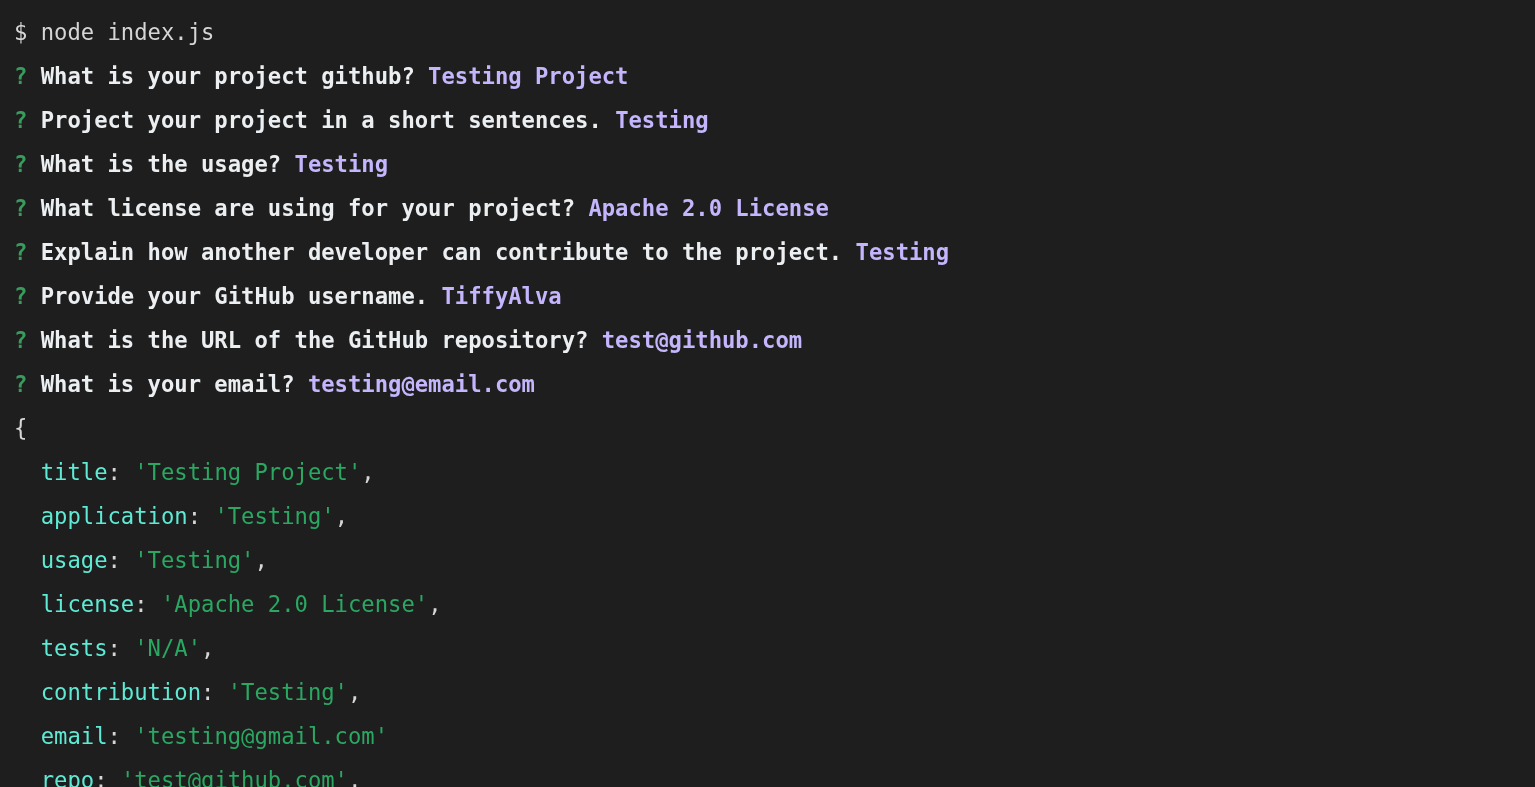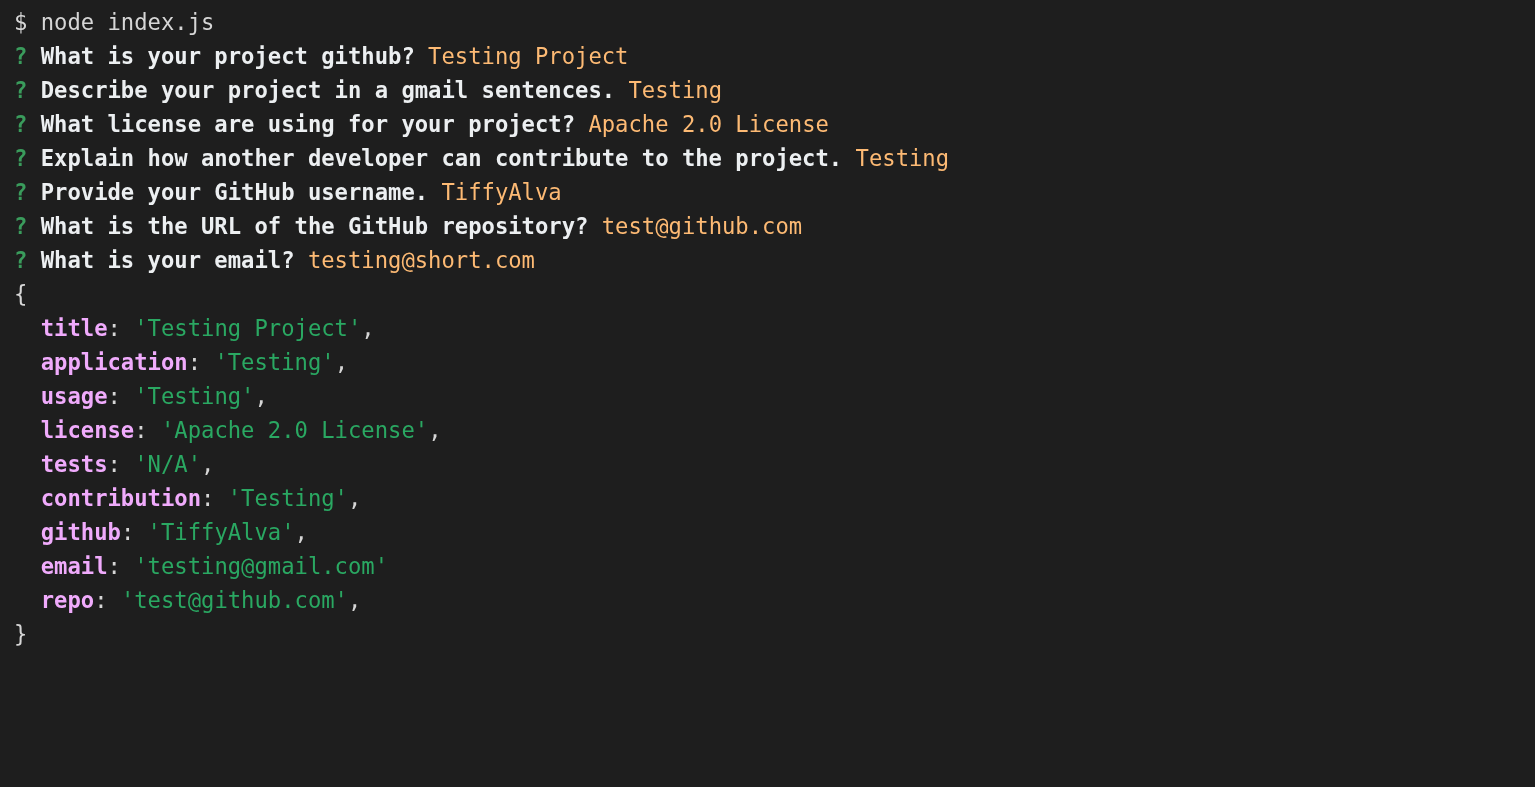--- a/index.html
+++ b/index.html
@@ -24,102 +24,103 @@
   .screen {
     padding: 5px 0 0 14px;
     box-sizing: border-box;
   }
   .line {
     font-size: 22.2px;
     line-height: 34px;
     letter-spacing: 0px;
     white-space: pre;
     height: 34px;
+    margin-top: 10px;
   }
   
   .sigil-dollar {
     color: #d6d6d6;
     font-weight: normal;
   }
   .cmd-text {
     color: #d6d6d6;
     font-weight: normal;
   }
   
   .sigil-q {
     color: #3a9c5c;
     font-weight: bold;
   }
   .q-text {
     color: #eceff1;
     font-weight: bold;
   }
   .a-text {
-    color: #fdba74;
-    font-weight: normal;
+    color: #c4b5fd;
+    font-weight: bold;
   }
   
   .obj-brace {
     color: #d6d6d6;
     font-weight: normal;
   }
   .obj-key {
-    color: #f0abfc;
-    font-weight: bold;
+    color: #5eead4;
+    font-weight: normal;
   }
   .obj-punct {
     color: #d6d6d6;
     font-weight: normal;
   }
   .obj-str {
     color: #2aa862;
     font-weight: normal;
   }
 </style>
 </head>
 <body>
 
 <div id="terminal">
   <div class="screen">
 
     <div class="line"><span class="sigil-dollar">$</span><span class="cmd-text"> node index.js</span></div>
 
     <div class="line"><span class="sigil-q">?</span><span class="q-text"> What is your project github? </span><span class="a-text">Testing Project</span></div>
 
-    <div class="line"><span class="sigil-q">?</span><span class="q-text"> Describe your project in a gmail sentences. </span><span class="a-text">Testing</span></div>
+    <div class="line"><span class="sigil-q">?</span><span class="q-text"> Project your project in a short sentences. </span><span class="a-text">Testing</span></div>
 
 
+    <div class="line"><span class="sigil-q">?</span><span class="q-text"> What is the usage? </span><span class="a-text">Testing</span></div>
 
     <div class="line"><span class="sigil-q">?</span><span class="q-text"> What license are using for your project? </span><span class="a-text">Apache 2.0 License</span></div>
 
 
     <div class="line"><span class="sigil-q">?</span><span class="q-text"> Explain how another developer can contribute to the project. </span><span class="a-text">Testing</span></div>
 
     <div class="line"><span class="sigil-q">?</span><span class="q-text"> Provide your GitHub username. </span><span class="a-text">TiffyAlva</span></div>
 
     <div class="line"><span class="sigil-q">?</span><span class="q-text"> What is the URL of the GitHub repository? </span><span class="a-text">test@github.com</span></div>
 
-    <div class="line"><span class="sigil-q">?</span><span class="q-text"> What is your email? </span><span class="a-text">testing@short.com</span></div>
+    <div class="line"><span class="sigil-q">?</span><span class="q-text"> What is your email? </span><span class="a-text">testing@email.com</span></div>
 
     <div class="line"><span class="obj-brace">{</span></div>
 
     <div class="line"><span class="obj-key">  </span><span class="obj-key">title</span><span class="obj-punct">: </span><span class="obj-str">'Testing Project'</span><span class="obj-punct">,</span></div>
 
     <div class="line"><span class="obj-key">  </span><span class="obj-key">application</span><span class="obj-punct">: </span><span class="obj-str">'Testing'</span><span class="obj-punct">,</span></div>
 
 
     <div class="line"><span class="obj-key">  </span><span class="obj-key">usage</span><span class="obj-punct">: </span><span class="obj-str">'Testing'</span><span class="obj-punct">,</span></div>
 
     <div class="line"><span class="obj-key">  </span><span class="obj-key">license</span><span class="obj-punct">: </span><span class="obj-str">'Apache 2.0 License'</span><span class="obj-punct">,</span></div>
 
     <div class="line"><span class="obj-key">  </span><span class="obj-key">tests</span><span class="obj-punct">: </span><span class="obj-str">'N/A'</span><span class="obj-punct">,</span></div>
 
     <div class="line"><span class="obj-key">  </span><span class="obj-key">contribution</span><span class="obj-punct">: </span><span class="obj-str">'Testing'</span><span class="obj-punct">,</span></div>
 
-    <div class="line"><span class="obj-key">  </span><span class="obj-key">github</span><span class="obj-punct">: </span><span class="obj-str">'TiffyAlva'</span><span class="obj-punct">,</span></div>
 
     <div class="line"><span class="obj-key">  </span><span class="obj-key">email</span><span class="obj-punct">: </span><span class="obj-str">'testing@gmail.com'</span><span class="obj-punct"></span></div>
 
     <div class="line"><span class="obj-key">  </span><span class="obj-key">repo</span><span class="obj-punct">: </span><span class="obj-str">'test@github.com'</span><span class="obj-punct">,</span></div>
 
     <div class="line"><span class="obj-brace">}</span></div>
 
   </div>
 </div>
 

